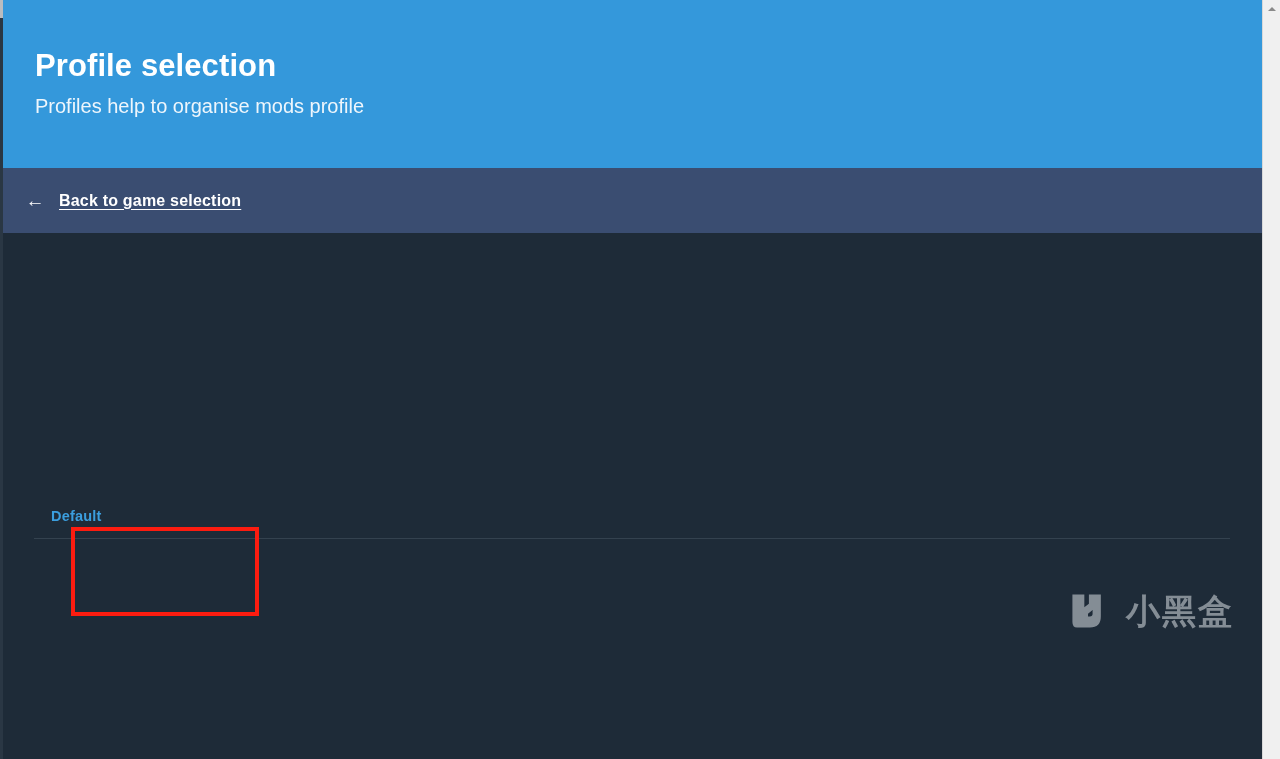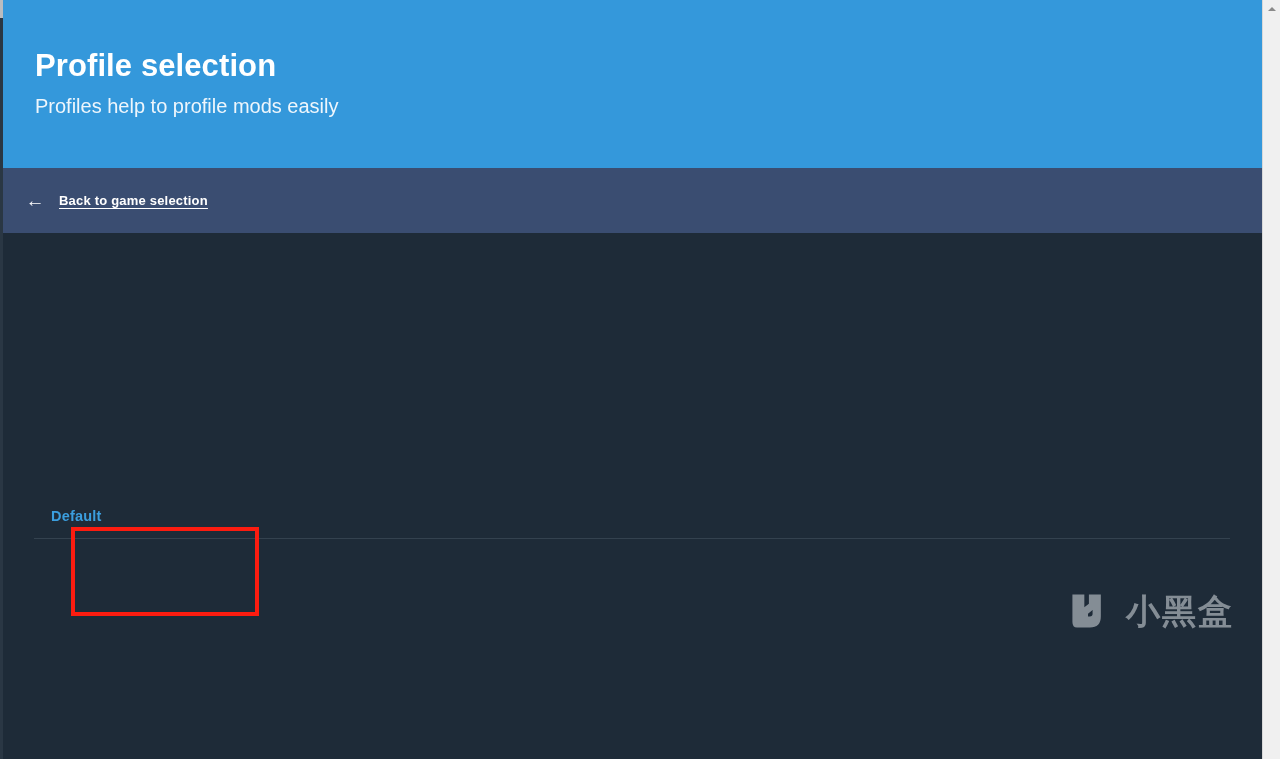--- a/index.html
+++ b/index.html
@@ -100,21 +100,21 @@
   .back-arrow-icon {
     display: inline-block;
     width: 20px;
     height: 18px;
     color: #ffffff;
     font-size: 19px;
     line-height: 18px;
     text-align: center;
   }
   .back-label {
-    font-size: 13px;
+    font-size: 16px;
     font-weight: bold;
     color: #ffffff;
     text-decoration: underline;
     text-underline-offset: 3px;
     letter-spacing: 0.2px;
   }
 
   
   .main {
     position: relative;
@@ -287,21 +287,21 @@
 </style>
 </head>
 <body>
 
 <div id="app-window">
 
   <div class="content">
 
     <div class="header">
       <h1 class="header-title">Profile selection</h1>
-      <p class="header-subtitle">Profiles help to profile mods easily</p>
+      <p class="header-subtitle">Profiles help to organise mods profile</p>
     </div>
 
     <div class="navbar">
       <div class="back-link">
         <span class="back-arrow-icon">←</span>
         <span class="back-label">Back to game selection</span>
       </div>
     </div>
 
     <div class="main">

